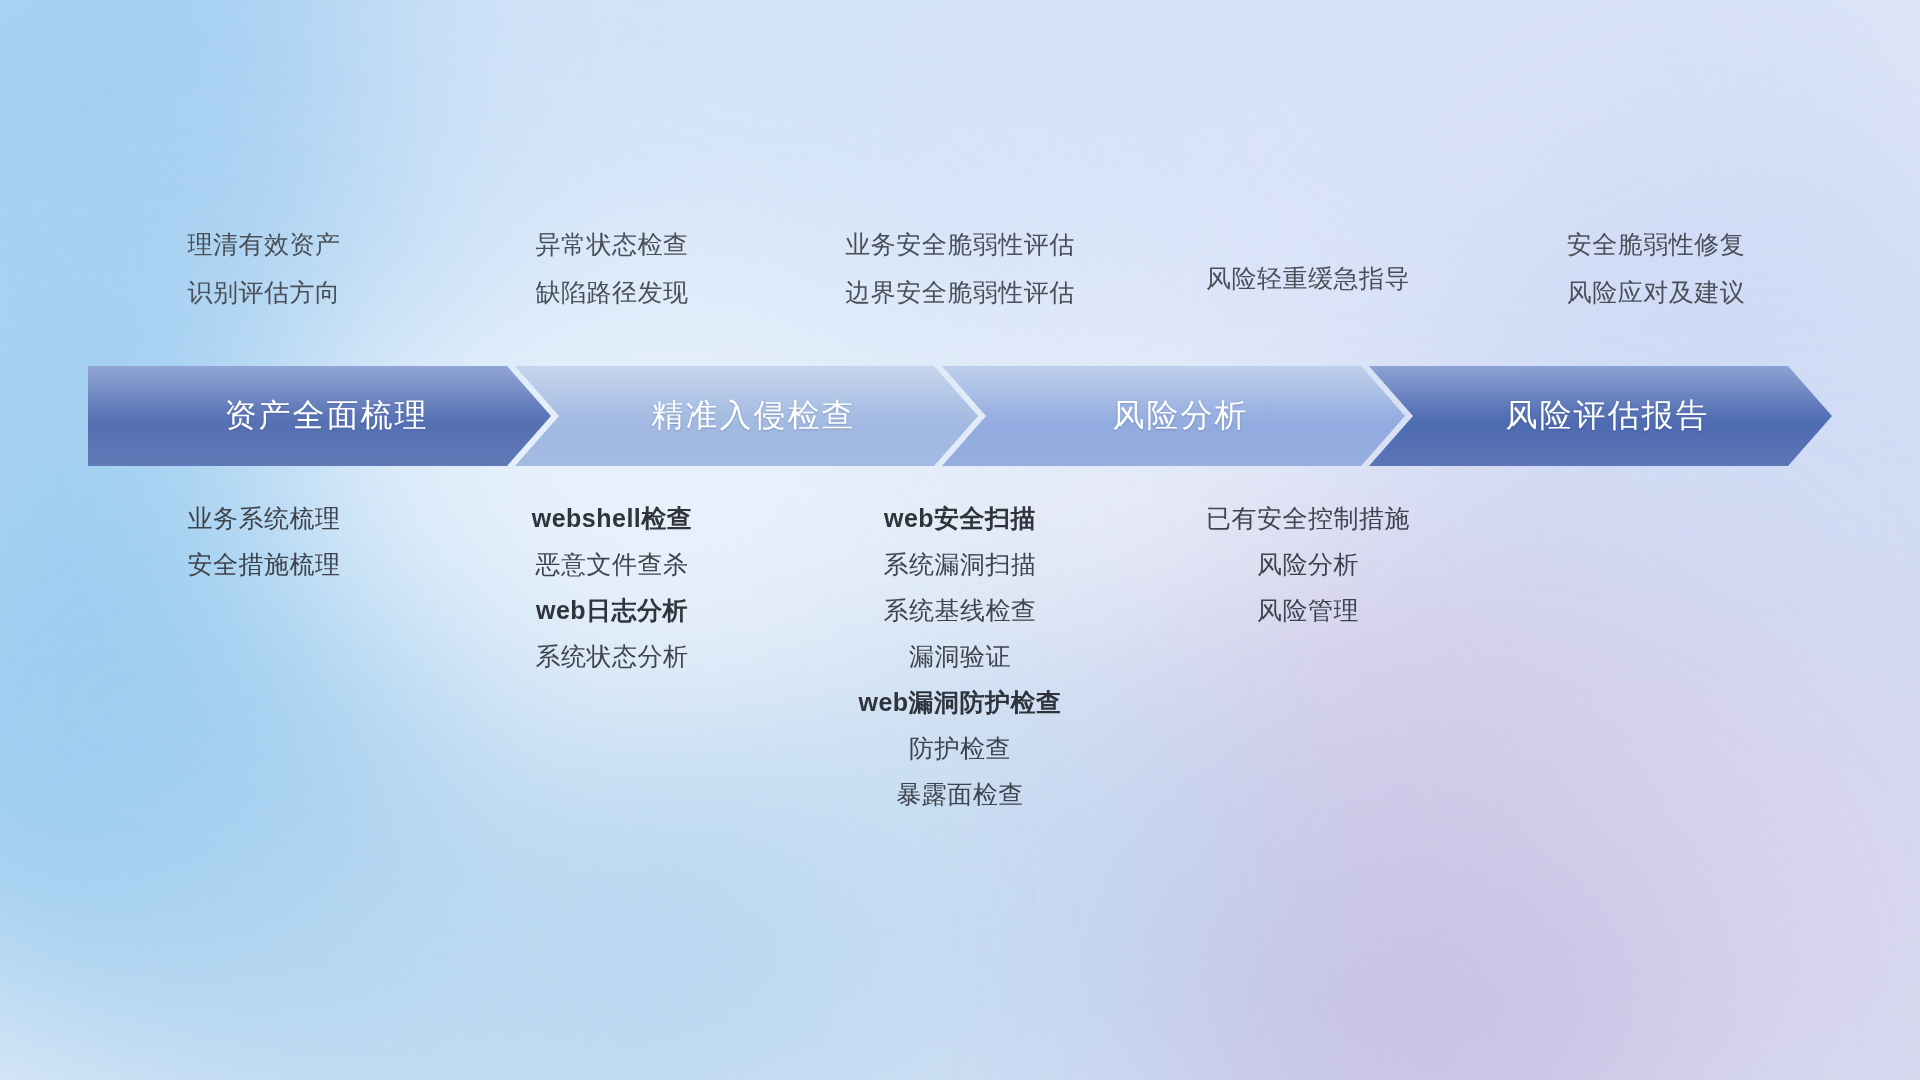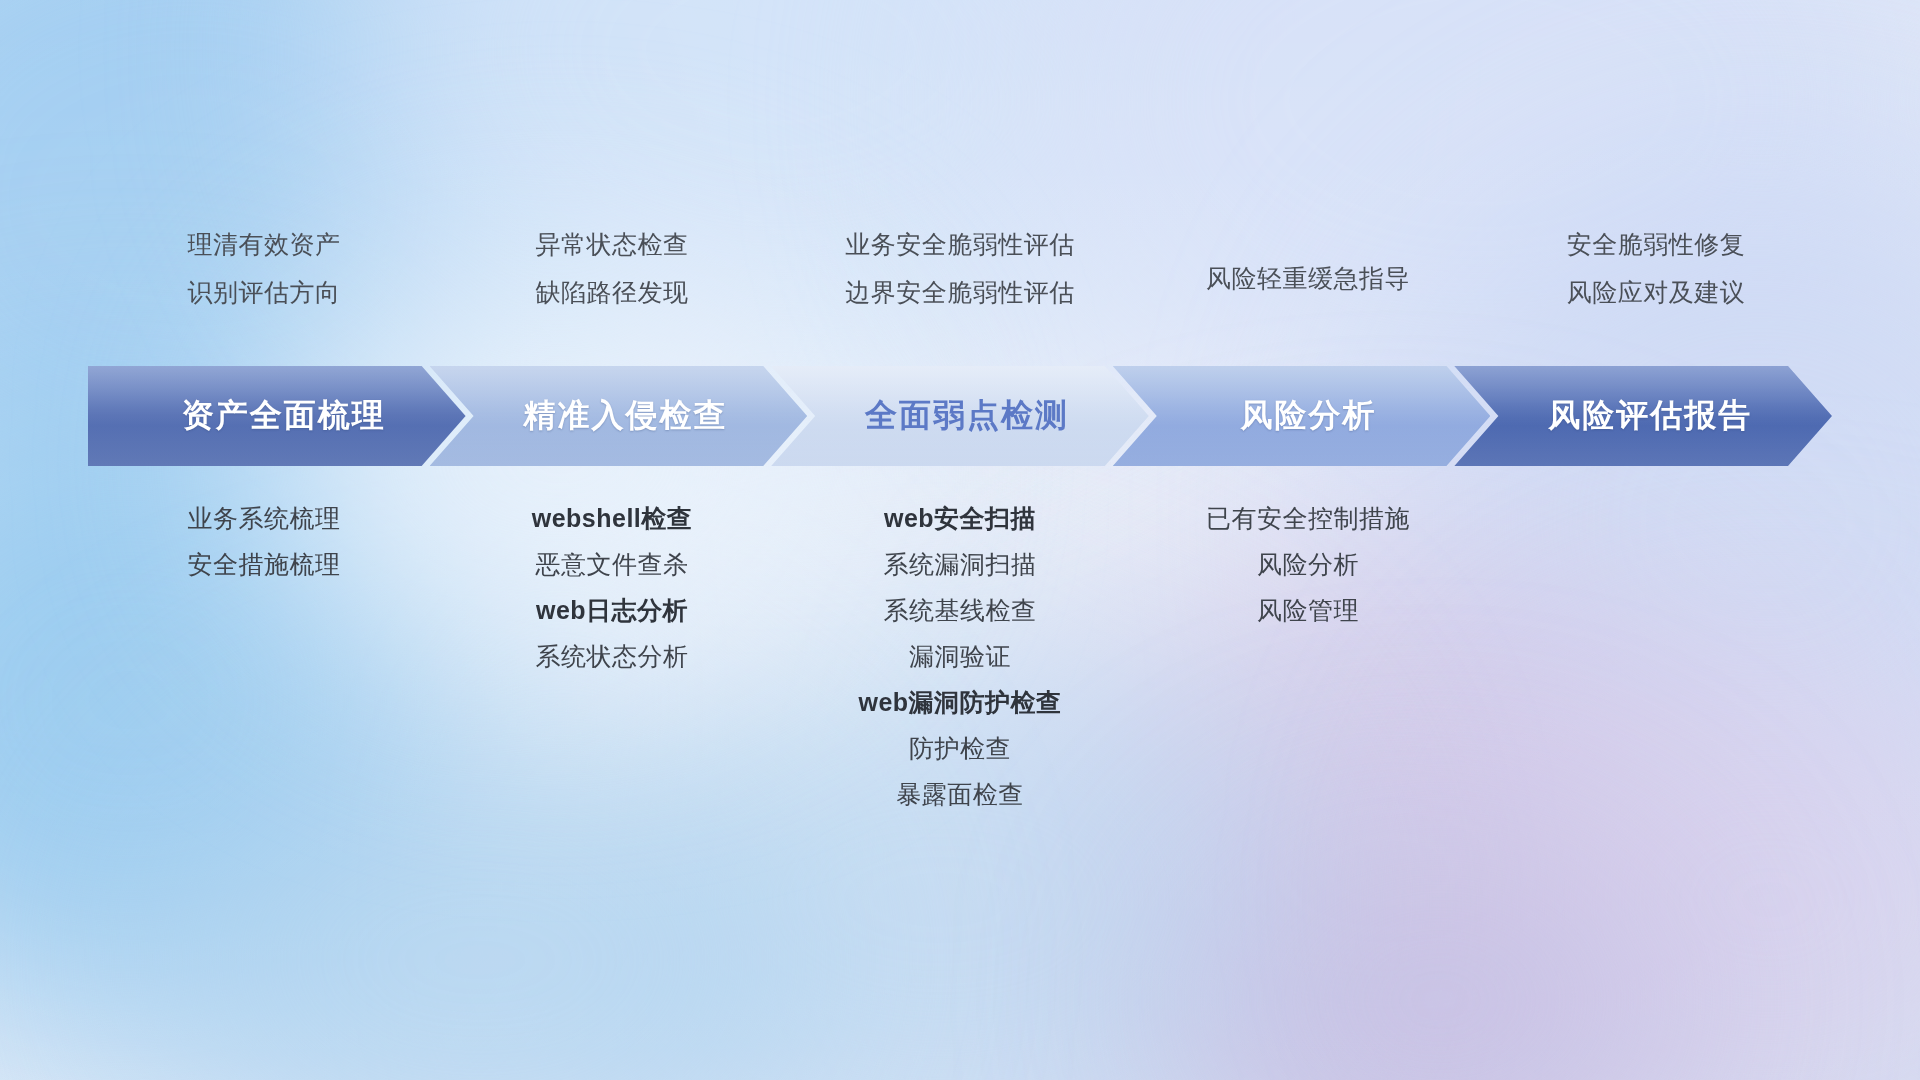--- a/index.html
+++ b/index.html
@@ -105,21 +105,21 @@
     content: "";
     position: absolute;
     inset: 0;
     background: linear-gradient(180deg, rgba(255,255,255,0.26) 0%, rgba(255,255,255,0.05) 42%, rgba(255,255,255,0) 60%, rgba(255,255,255,0.10) 100%);
     pointer-events: none;
   }
   .chev-label {
     position: relative;
     z-index: 3;
     font-size: 32px;
-    font-weight: bold;
+    font-weight: normal;
     letter-spacing: 2px;
     white-space: nowrap;
     padding-left: 14px;
   }
   .c1 { background: linear-gradient(180deg,#6b87c6 0%, #5771b4 50%, #4f6aae 100%); z-index: 5; }
   .c2 { background: linear-gradient(180deg,#b3c7e8 0%, #a3bae2 52%, #9ab3de 100%); z-index: 4; }
   .c3 { background: linear-gradient(180deg,#dce6f6 0%, #cfdcf1 52%, #c6d5ee 100%); z-index: 3; }
   .c4 { background: linear-gradient(180deg,#a8bfe6 0%, #93ace0 55%, #8aa5dc 100%); z-index: 2; }
   .c5 { background: linear-gradient(180deg,#6581c4 0%, #4f6bb2 52%, #4a66ae 100%); z-index: 1; margin-right: 0; }
   .lbl-white { color: #ffffff; text-shadow: 0 1px 2px rgba(40,60,110,0.28); }
@@ -209,23 +209,20 @@
     <div id="band">
 
       <div class="chev c1">
         <span class="chev-label lbl-white">资产全面梳理</span>
       </div>
 
       <div class="chev c2">
         <span class="chev-label lbl-white">精准入侵检查</span>
       </div>
 
-      <div class="chev c3">
-        <span class="chev-label lbl-blue">全面弱点检测</span>
-      </div>
 
       <div class="chev c4">
         <span class="chev-label lbl-white">风险分析</span>
       </div>
 
       <div class="chev c5">
         <span class="chev-label lbl-white">风险评估报告</span>
       </div>
 
     </div>

